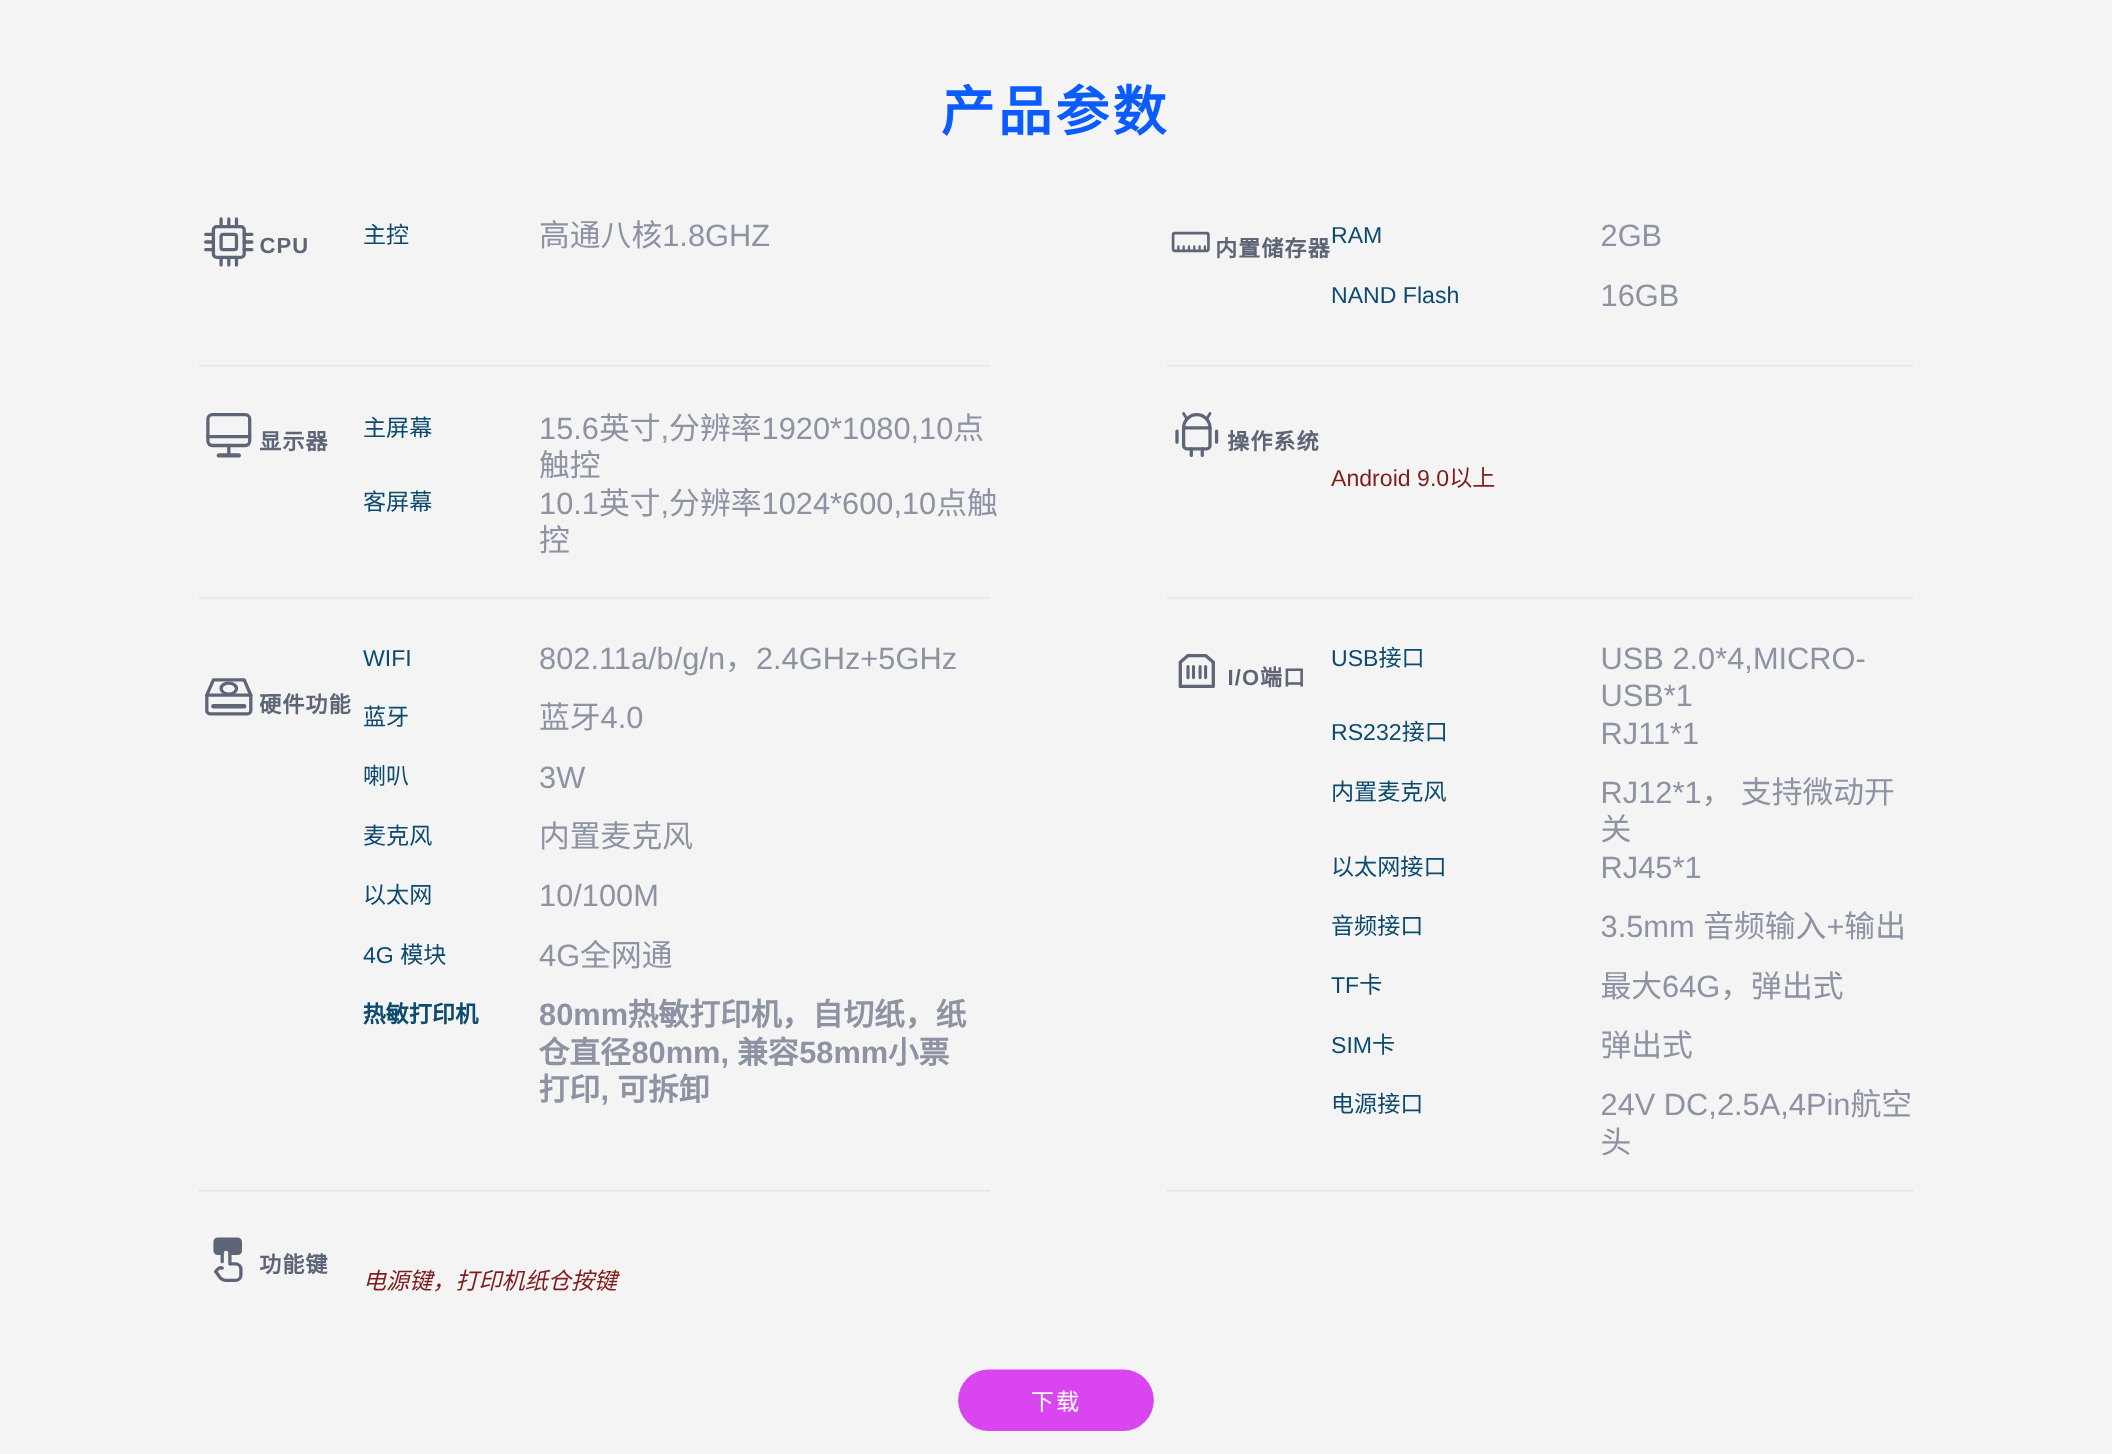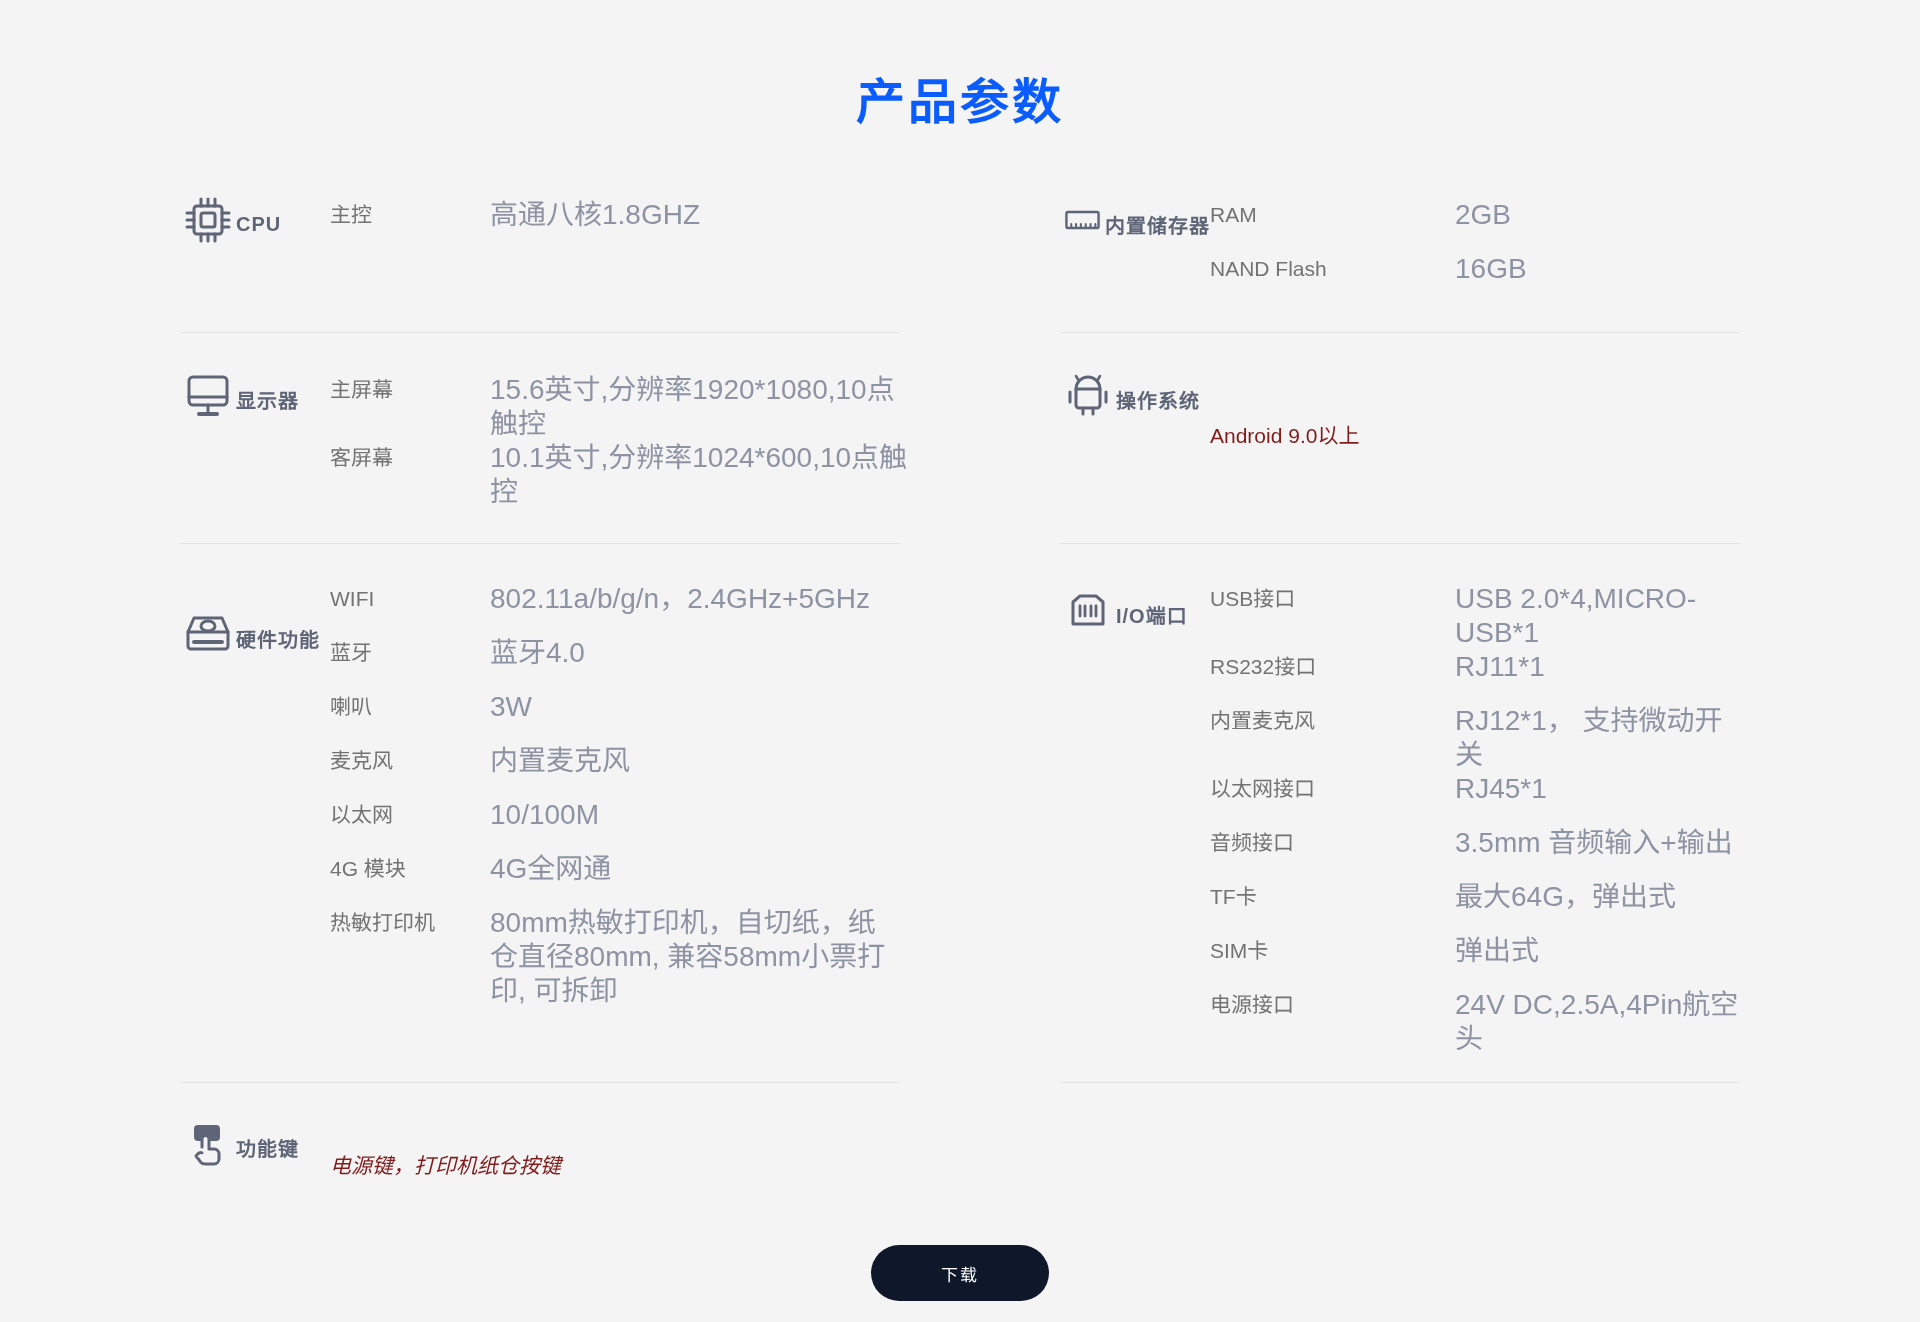--- a/index.html
+++ b/index.html
@@ -93,21 +93,21 @@
   }
   .srow {
     display: flex;
     align-items: flex-start;
     min-height: 54px;
   }
   .srow .k {
     width: 160px;
     min-width: 160px;
     font-size: 21px;
-    color: #737373;
+    color: #0c4a6e;
     line-height: 34px;
     white-space: nowrap;
   }
   .srow .v {
     font-size: 28px;
     color: #8d93a3;
     line-height: 34px;
     max-width: 430px;
   }
   .col.right .srow .k { width: 245px; min-width: 245px; }
@@ -126,23 +126,23 @@
   .footer {
     width: 100%;
     display: flex;
     justify-content: center;
     padding-top: 36px;
   }
   .download-btn {
     width: 178px;
     height: 56px;
     border-radius: 28px;
-    background: #0f172a;
+    background: #d946ef;
     color: #ffffff;
-    font-size: 17px;
+    font-size: 21px;
     border: none;
     cursor: pointer;
     letter-spacing: 2px;
     font-family: inherit;
   }
 </style>
 </head>
 <body>
 
 <div class="page">
@@ -273,21 +273,21 @@
             <div class="v">内置麦克风</div>
           </div>
           <div class="srow">
             <div class="k">以太网</div>
             <div class="v">10/100M</div>
           </div>
           <div class="srow">
             <div class="k">4G 模块</div>
             <div class="v">4G全网通</div>
           </div>
-          <div class="srow" style="align-items:flex-start;">
+          <div class="srow" style="align-items:flex-start;font-weight:bold;">
             <div class="k">热敏打印机</div>
             <div class="v" style="max-width:400px;">80mm热敏打印机，自切纸，纸仓直径80mm, 兼容58mm小票打印, 可拆卸</div>
           </div>
         </div>
       </div>
       <div class="col right">
         <div class="icon-block" style="padding-top:12px;">
           <svg class="icon-svg" width="56" height="56" viewBox="0 0 56 56" fill="none" stroke="#5e6577" stroke-width="3" stroke-linecap="round" stroke-linejoin="round">
             <path d="M13 42V20l7-6h16l7 6v22H13z"></path>
             <path d="M20 24v10M25 24v10M31 24v10M36 24v10" stroke-width="2.8"></path>

